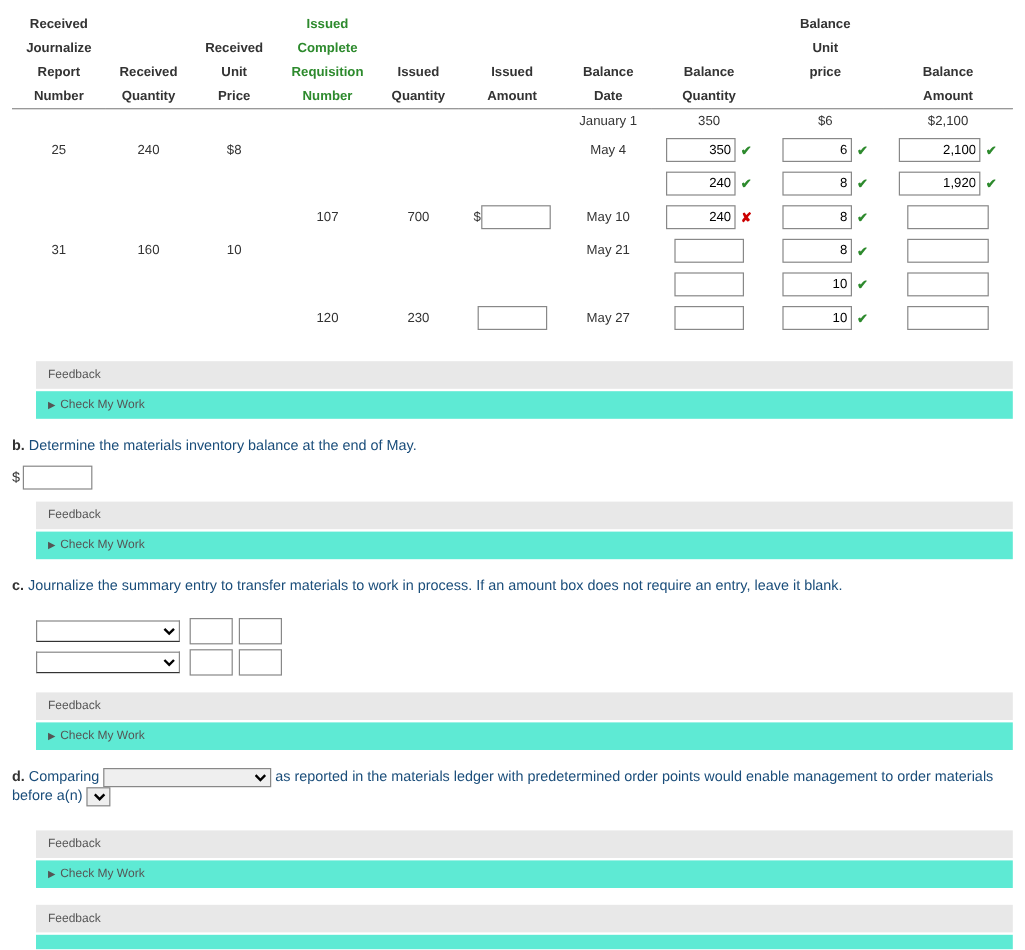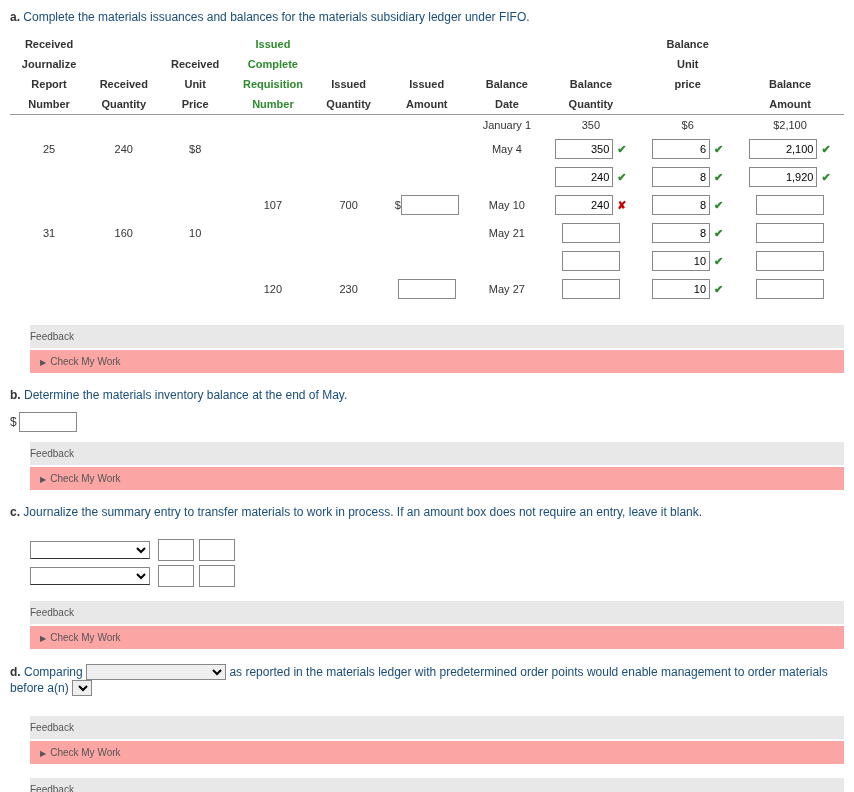--- a/index.html
+++ b/index.html
@@ -8,40 +8,37 @@
 .prompt b { color: #333; font-weight: bold; }
 table.ledger { border-collapse: collapse; width: 100%; margin-bottom: 22px; }
 table.ledger th { font-weight: bold; text-align: center; padding: 4px 8px; font-size: 11px; vertical-align: bottom; }
 table.ledger th.green { color: #2d8a2d; }
 table.ledger td { text-align: center; padding: 4px 8px; font-size: 11px; vertical-align: middle; }
 table.ledger thead tr:last-child th { border-bottom: 1px solid #999; }
 input.box { width: 50px; height: 18px; border: 1px solid #888; text-align: right; padding: 0 3px; font-size: 11px; }
 input.box.wide { width: 60px; }
 .check { color: #2d8a2d; font-weight: bold; margin-left: 4px; }
 .xmark { color: #c00; font-weight: bold; margin-left: 4px; }
-.feedback-bar { background: #e8e8e8; padding: 6px 0; font-size: 10px; color: #555; margin: 2px 0 2px 20px; }
-.check-work-bar { background: #fca5a5; padding: 6px 10px; font-size: 10px; color: #555; margin: 0 0 2px 20px; }
+.feedback-bar { background: #e8e8e8; padding: 6px 10px; font-size: 10px; color: #555; margin: 2px 0 2px 20px; }
+.check-work-bar { background: #5eead4; padding: 6px 10px; font-size: 10px; color: #555; margin: 0 0 2px 20px; }
 .tri { margin-right: 4px; font-size: 8px; }
 .dollar-input { display: inline-flex; align-items: center; }
 .dollar-input span { margin-right: 2px; }
 select.dropdown { width: 120px; height: 18px; border: 1px solid #888; background: #fff; font-size: 11px; border-bottom: 1px solid #333; }
 input.small { width: 30px; height: 18px; border: 1px solid #888; }
 .journal-row { display: flex; align-items: center; margin-bottom: 4px; margin-left: 20px; }
 .journal-row select { margin-right: 8px; }
 .journal-row input { margin-right: 5px; }
 .inline-select { width: 140px; border: 1px solid #888; height: 16px; font-size: 11px; }
 .balcell { display: inline-flex; align-items: center; justify-content: flex-end; }
 </style>
 </head>
 <body>
 
 <div class="question">
-  <div class="prompt">
-    <b>a.</b> <span>Complete the materials issuances and balances for the materials subsidiary ledger under FIFO.</span>
-  </div>
 
   <table class="ledger">
     <thead>
       <tr>
         <th>Received</th>
           <th></th>
           <th></th>
         <th class="green">Issued</th>
           <th></th>
           <th></th>

